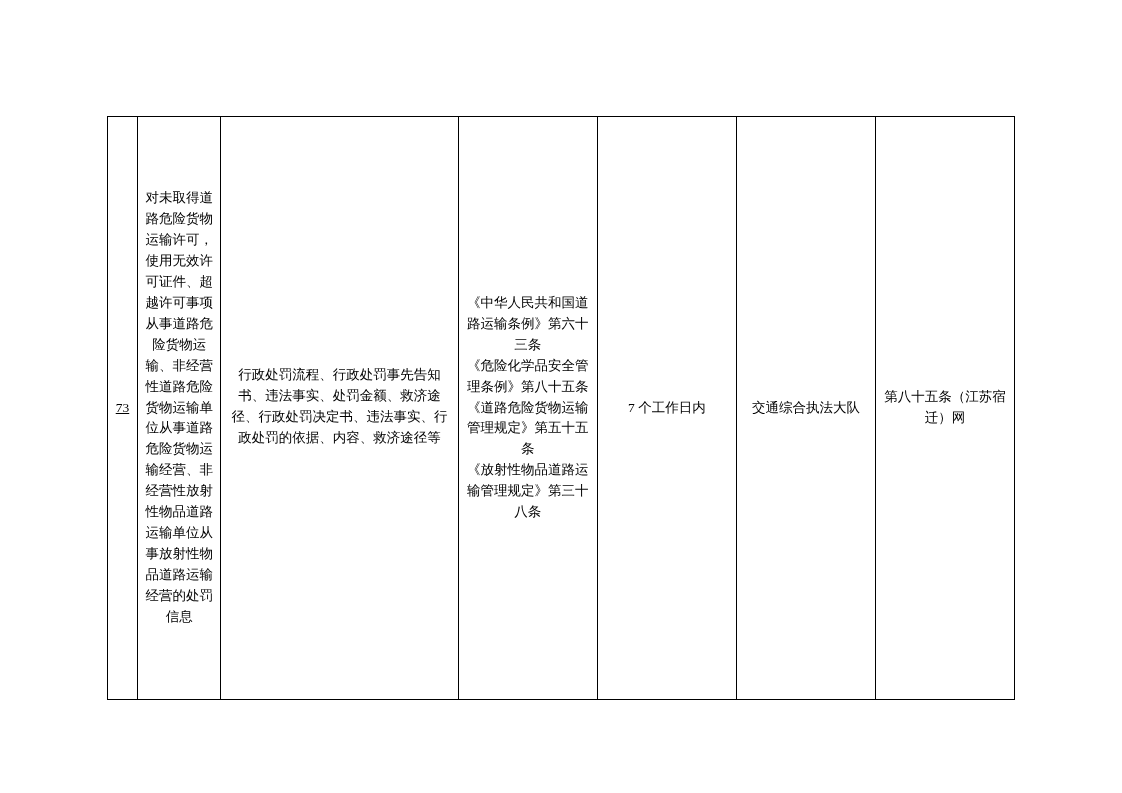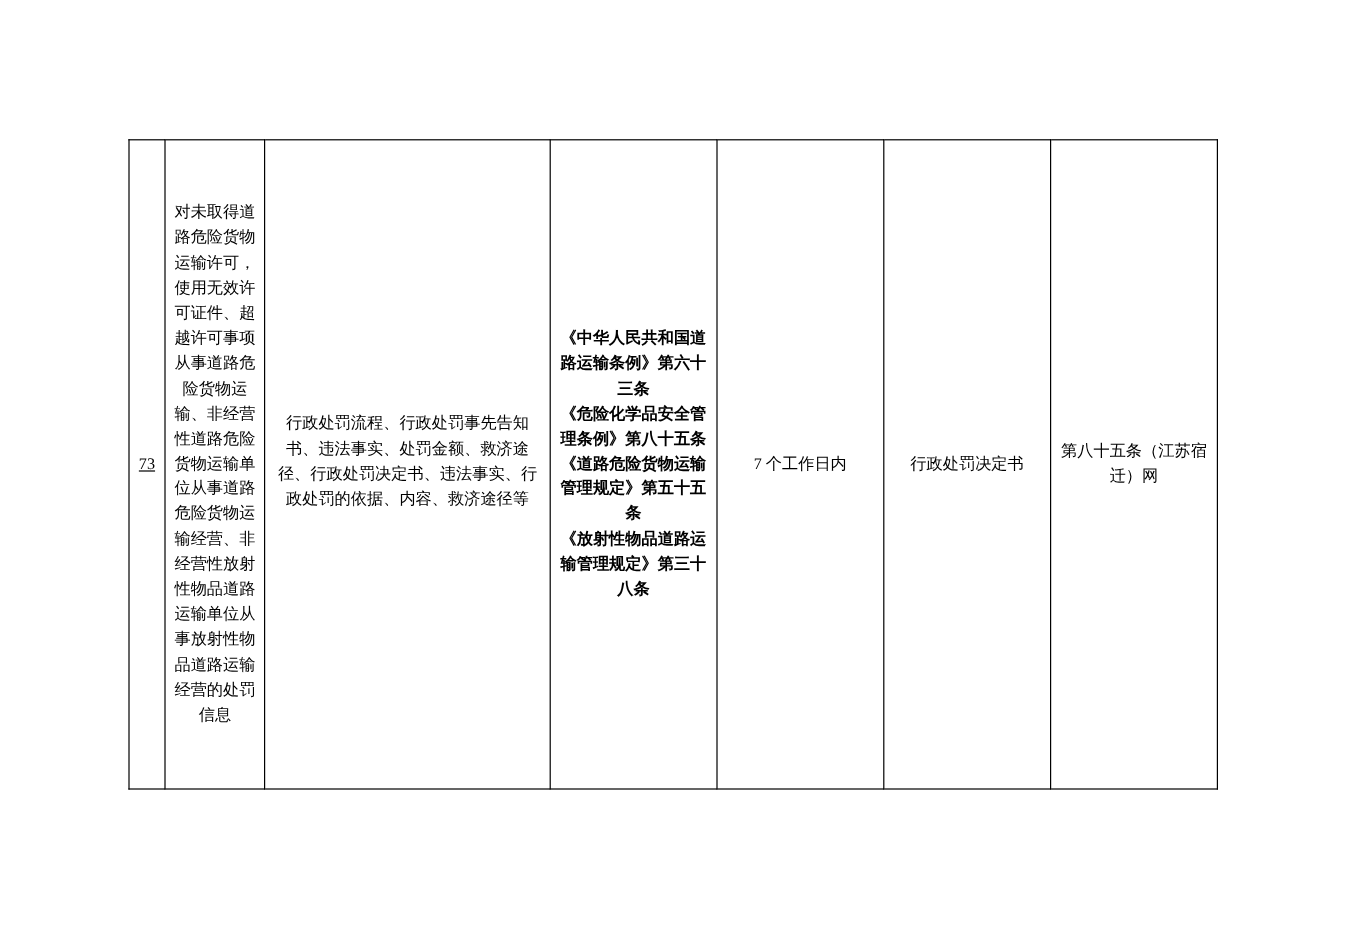--- a/index.html
+++ b/index.html
@@ -28,21 +28,21 @@
     left: 107px;
     top: 116px;
     width: 908px;
     border-collapse: collapse;
     table-layout: fixed;
   }
   table.doc-table td {
     border: 1px solid #000000;
     vertical-align: middle;
     text-align: center;
-    padding: 0 6px;
+    padding: 21px 6px;
     font-size: 13.5px;
     line-height: 1.55;
     word-break: break-all;
   }
   
   col.c-no      { width: 28px;  }
   col.c-type    { width: 78px;  }
   col.c-content { width: 222px; }
   col.c-basis   { width: 130px; }
   col.c-period  { width: 130px; }
@@ -88,23 +88,23 @@
       <col class="c-basis">
       <col class="c-period">
       <col class="c-dept">
       <col class="c-channel">
     </colgroup>
     <tbody>
       <tr class="row-main">
         <td class="cell-no">73</td>
         <td class="cell-name">对未取得道路危险货物运输许可，使用无效许可证件、超越许可事项从事道路危险货物运输、非经营性道路危险货物运输单位从事道路危险货物运输经营、非经营性放射性物品道路运输单位从事放射性物品道路运输经营的处罚信息</td>
         <td class="cell-content">行政处罚流程、行政处罚事先告知书、违法事实、处罚金额、救济途径、行政处罚决定书、违法事实、行政处罚的依据、内容、救济途径等</td>
-        <td class="cell-basis" style="white-space: pre-line; font-weight: bold;">《中华人民共和国道路运输条例》第六十三条
+        <td class="cell-basis" style="white-space: pre-line;">《中华人民共和国道路运输条例》第六十三条
 《危险化学品安全管理条例》第八十五条
 《道路危险货物运输管理规定》第五十五条
 《放射性物品道路运输管理规定》第三十八条</td>
         <td class="cell-period">7 个工作日内</td>
-        <td class="cell-dept">行政处罚决定书</td>
+        <td class="cell-dept">交通综合执法大队</td>
         <td class="cell-channel">第八十五条（江苏宿迁）网</td>
       </tr>
     </tbody>
   </table>
 </div>
 
 </body></html>

